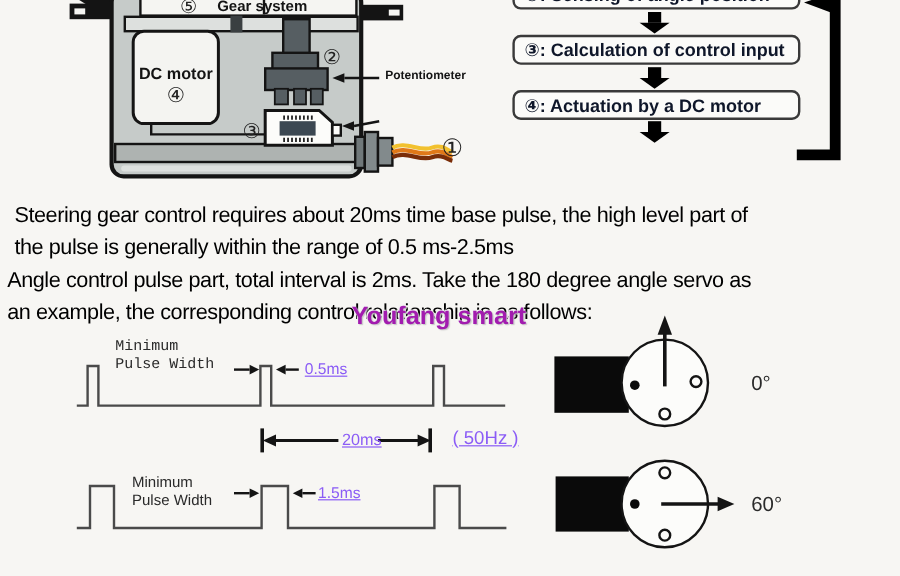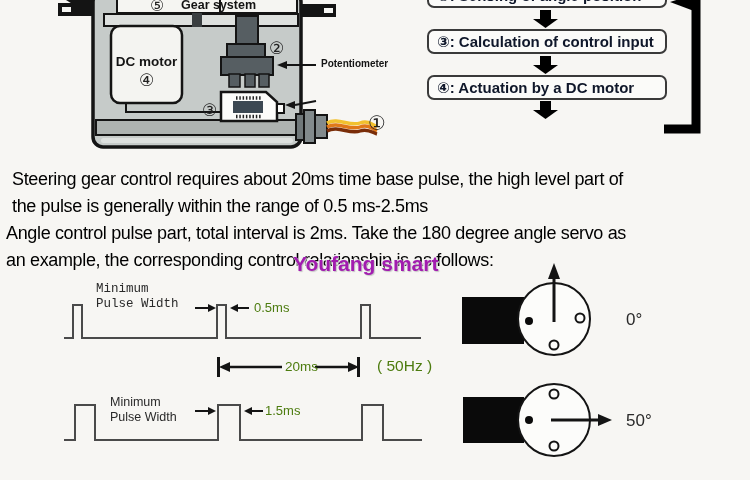--- a/index.html
+++ b/index.html
@@ -21,21 +21,21 @@
   }
   .para{
     position:absolute;font-size:18px;line-height:27px;letter-spacing:-0.35px;
     color:#000000;white-space:pre-line;
   }
   .watermark{
     position:absolute;font-size:21px;font-weight:bold;color:#a21caf;
     text-shadow:1px 1px 1px #c4c4c4,-1px -1px 0 #f2f2f2;white-space:nowrap;
   }
   .wf-name{position:absolute;font-size:12.5px;line-height:15px;color:#2a2a2a;white-space:pre-line;}
-  .wf-val{position:absolute;font-size:13px;color:#4d7c0f;white-space:nowrap;}
+  .wf-val{position:absolute;font-size:13px;color:#8b5cf6;white-space:nowrap;text-decoration:underline;}
   .angle{position:absolute;font-size:17px;color:#2a2a2a;white-space:nowrap;}
 </style>
 </head>
 <body>
 
 <div id="stage">
 
   <svg width="750" height="480" viewBox="0 0 750 480">
 
     <g>
@@ -174,15 +174,15 @@
   <div class="wf-name" style="left:96px;top:282px;font-family:Liberation Mono, monospace;">Minimum
 Pulse Width</div>
   <div class="wf-val" style="left:254px;top:300px;">0.5ms</div>
   <div class="wf-val" style="left:285px;top:359px;font-size:13.5px;">20ms</div>
   <div class="wf-val" style="left:377px;top:357px;font-size:15.5px;">( 50Hz )</div>
   <div class="wf-name" style="left:110px;top:395px;">Minimum
 Pulse Width</div>
   <div class="wf-val" style="left:265px;top:403px;">1.5ms</div>
 
   <div class="angle" style="left:626px;top:310px;">0°</div>
-  <div class="angle" style="left:626px;top:411px;">50°</div>
+  <div class="angle" style="left:626px;top:411px;">60°</div>
 
 </div>
 
 </body></html>

